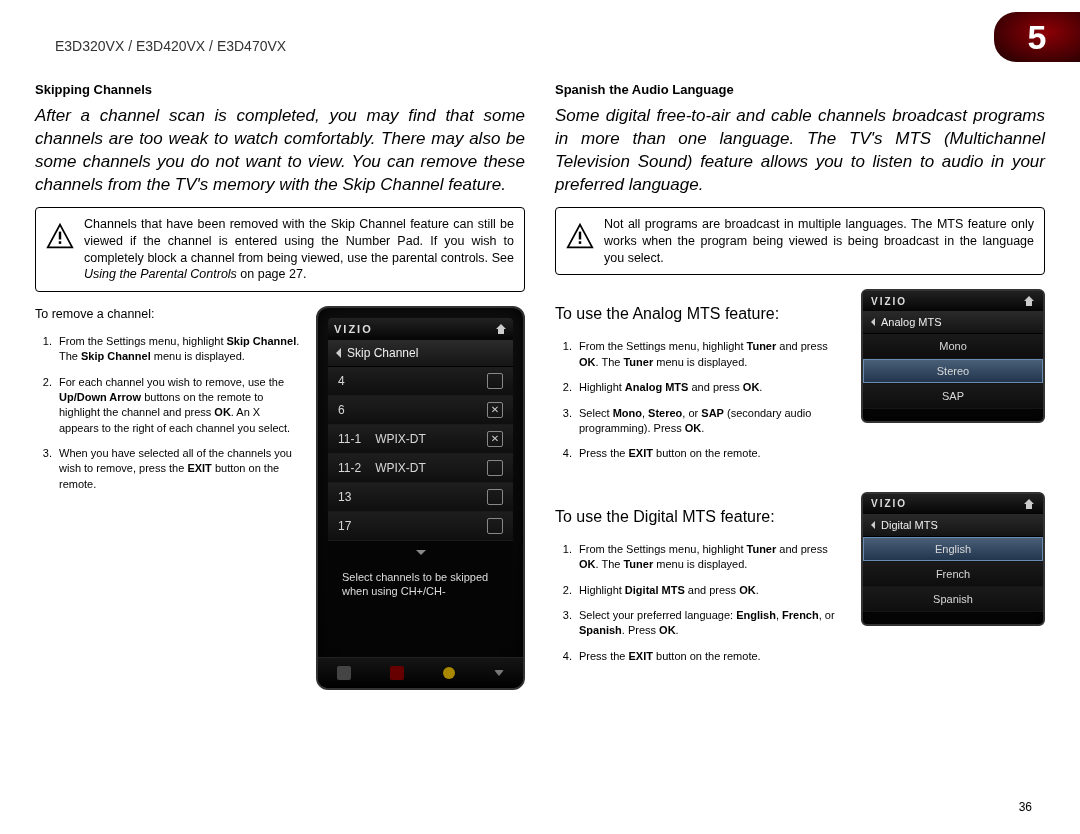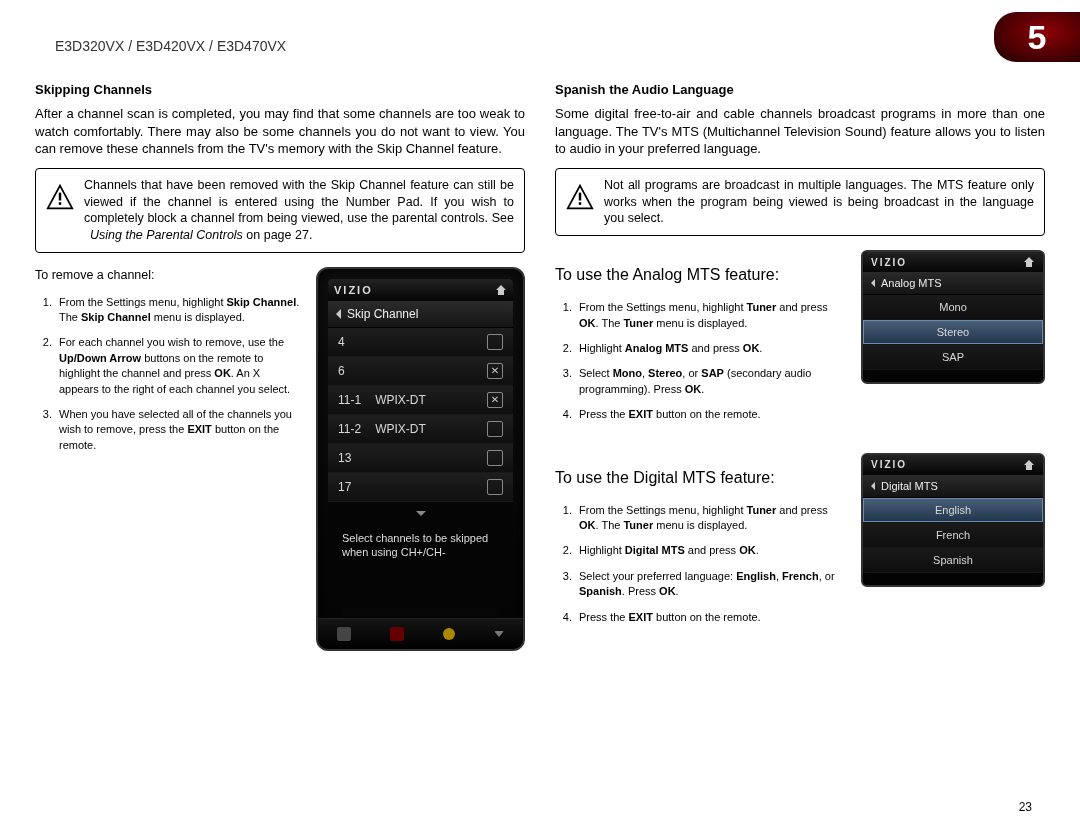--- a/index.html
+++ b/index.html
@@ -45,24 +45,25 @@
     width: 490px;
   }
   .col.left { left: 35px; }
   .col.right { left: 555px; }
   .col h3 {
     font-size: 13px;
     font-weight: bold;
     margin: 0 0 8px 0;
   }
   .col p.body {
-    font-size: 13px;
+    font-size: 17px;
     line-height: 1.35;
     margin: 0 0 10px 0;
     text-align: justify;
+    font-style: italic;
   }
   .infobox {
     border: 1px solid #000;
     border-radius: 4px;
     padding: 8px 10px;
     display: flex;
     align-items: flex-start;
     gap: 10px;
     margin: 10px 0 14px 0;
   }
@@ -84,21 +85,21 @@
     padding-left: 20px;
     margin: 0;
   }
   ol.steps-list li {
     margin-bottom: 10px;
     font-size: 11px;
     line-height: 1.4;
     padding-left: 4px;
   }
   .b { font-weight: bold; }
-  .i { font-style: italic; margin-left: 6px; }
+  .i { font-style: italic; }
 
   
   .phone {
     flex: 0 0 205px;
     width: 205px;
     height: 380px;
     border-radius: 12px;
     background: linear-gradient(#111, #040404);
     border: 2px solid #333;
     position: relative;
@@ -426,14 +427,14 @@
             <span>Digital MTS</span>
           </div>
           <div class="opt-row selected">English</div>
           <div class="opt-row">French</div>
           <div class="opt-row">Spanish</div>
         </div>
       </div>
     </div>
   </div>
 
-  <div class="page-num">23</div>
+  <div class="page-num">36</div>
 </div>
 
 </body></html>

